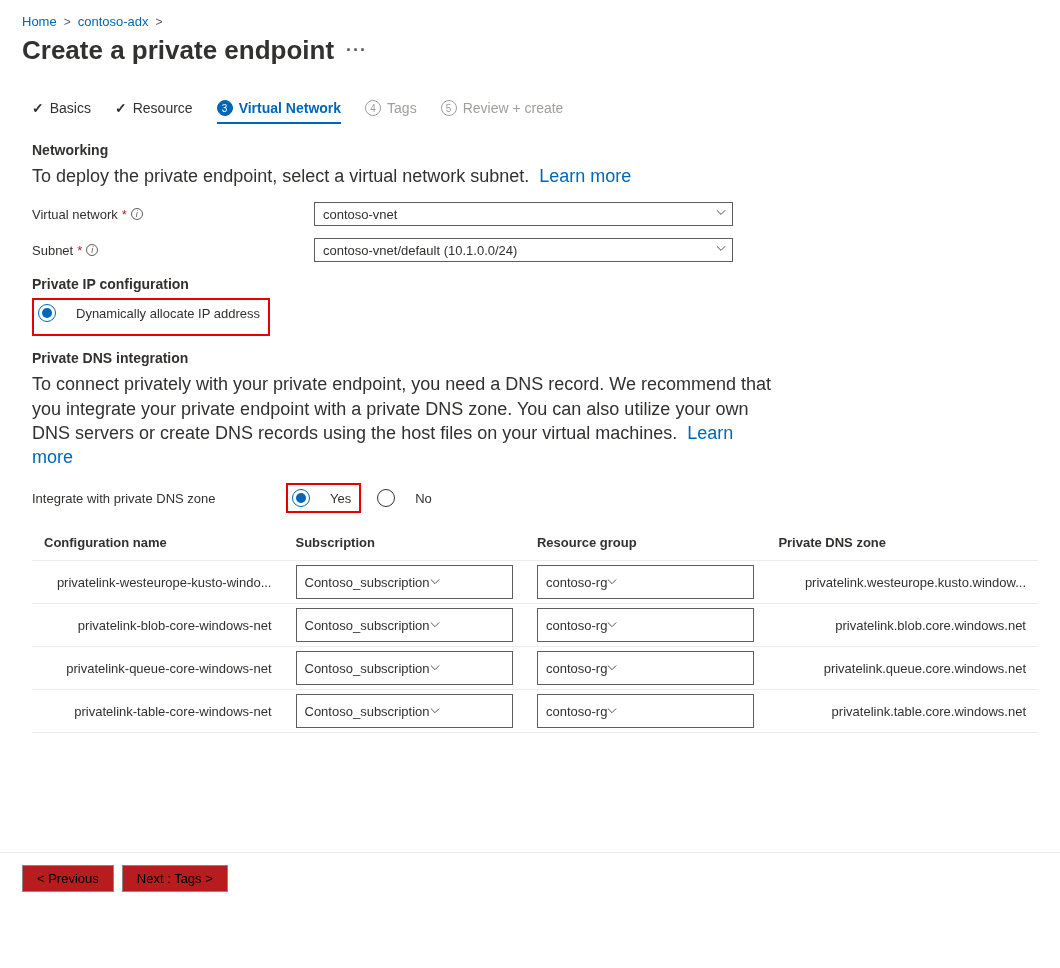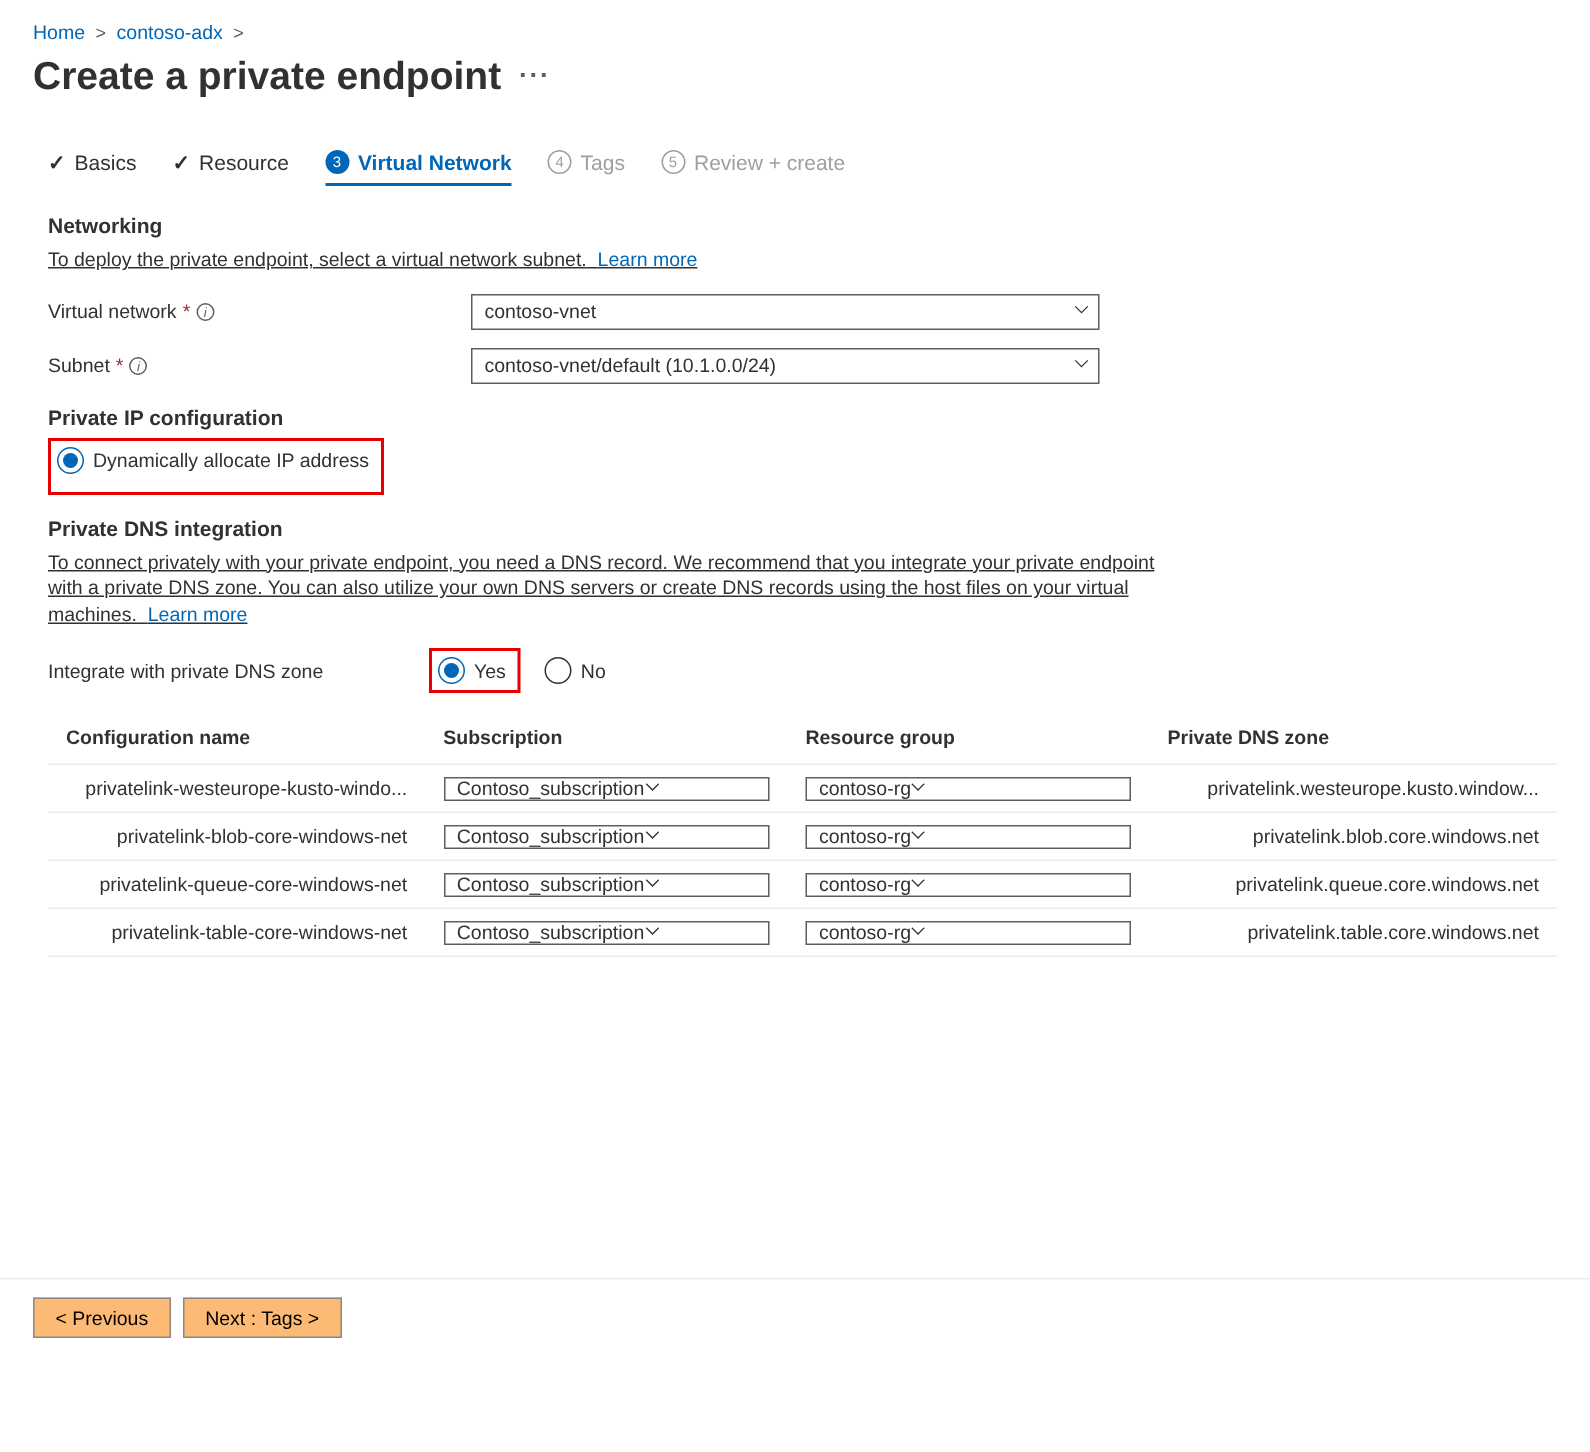--- a/index.html
+++ b/index.html
@@ -54,21 +54,21 @@
     width: 16px; height: 16px; border-radius: 50%;
     border: 1px solid #a19f9d; display: inline-flex;
     align-items: center; justify-content: center;
     font-size: 10px; color: #a19f9d;
   }
   .tab.current .step-circle { border-color: #0067b8; }
   .tab.done .step-check { font-size: 14px; font-weight: 600; }
   
   .section { margin: 14px 0 10px 10px; }
   .section-title { font-weight: 600; font-size: 14px; margin-bottom: 6px; }
-  .section-desc { font-size: 13px; color: #323130; margin-bottom: 14px; max-width: 740px; line-height: 1.35; text-decoration: underline; }
+  .section-desc { font-size: 18px; color: #323130; margin-bottom: 14px; max-width: 740px; line-height: 1.35; }
   .link { color: #0067b8; text-decoration: none; cursor: pointer; }
   
   .form-row {
     display: flex; align-items: center;
     margin-bottom: 12px;
   }
   .form-label {
     width: 254px; font-size: 13px; color: #323130;
     display: flex; align-items: center; gap: 4px;
   }
@@ -86,21 +86,21 @@
     font-size: 13px; cursor: pointer; margin-left: 28px;
   }
   .select-box .chev {
     position: absolute; right: 6px; top: 50%; transform: translateY(-55%);
     pointer-events: none;
   }
   .chev svg { width: 10px; height: 10px; }
   
   .radio-group { margin-top: 6px; }
   .radio-item {
-    display: flex; align-items: center; gap: 6px;
+    display: flex; align-items: center; gap: 20px;
     margin-bottom: 8px; font-size: 13px; cursor: pointer;
     padding: 2px 4px;
   }
   .radio-circle {
     width: 18px; height: 18px; border: 1px solid #323130;
     border-radius: 50%; position: relative; flex-shrink: 0;
   }
   .radio-circle.checked { border-color: #0067b8; }
   .radio-circle.checked::after {
     content: ""; position: absolute; width: 10px; height: 10px;
@@ -116,33 +116,33 @@
   .dns-table { width: 100%; border-collapse: collapse; margin-top: 10px; }
   .dns-table th {
     text-align: left; font-weight: 600; font-size: 13px;
     padding: 10px 12px; border-bottom: 1px solid #edebe9;
   }
   .dns-table td {
     padding: 4px 12px; border-bottom: 1px solid #edebe9;
     font-size: 13px; vertical-align: middle; height: 32px; text-align: right;
   }
   .dns-table .cell-select {
-    position: relative; height: 16px; border: 1px solid #605e5c;
+    position: relative; height: 34px; border: 1px solid #605e5c;
     display: flex; align-items: center; padding: 0 22px 0 8px;
     font-size: 13px; cursor: pointer; background: #fff;
   }
   
   .footer {
     position: absolute; bottom: 0; left: 0; right: 0;
     border-top: 1px solid #edebe9;
     padding: 12px 22px 18px;
     display: flex; gap: 8px;
   }
   .btn {
-    border: 1px solid #8a8886; background: #fdba74;
+    border: 1px solid #8a8886; background: #b91c1c;
     padding: 5px 14px; font-size: 13px; cursor: pointer;
     font-family: inherit;
   }
   .truncate { white-space: nowrap; overflow: hidden; text-overflow: ellipsis; }
 </style>
 </head>
 <body>
 
 <div class="page">
 

